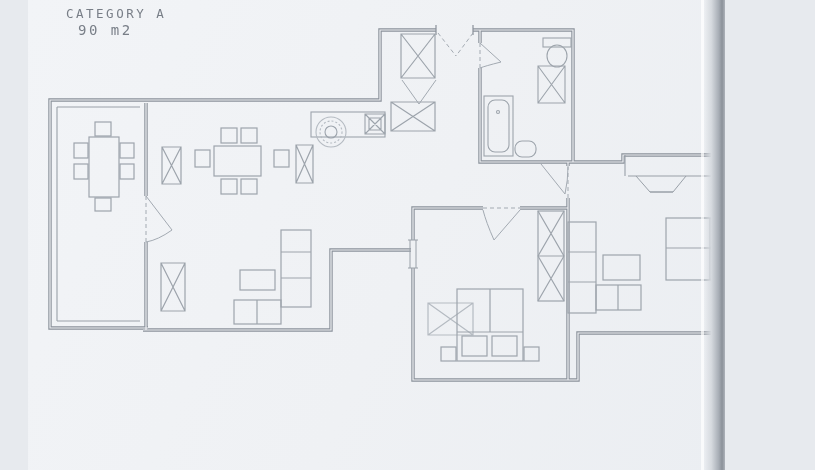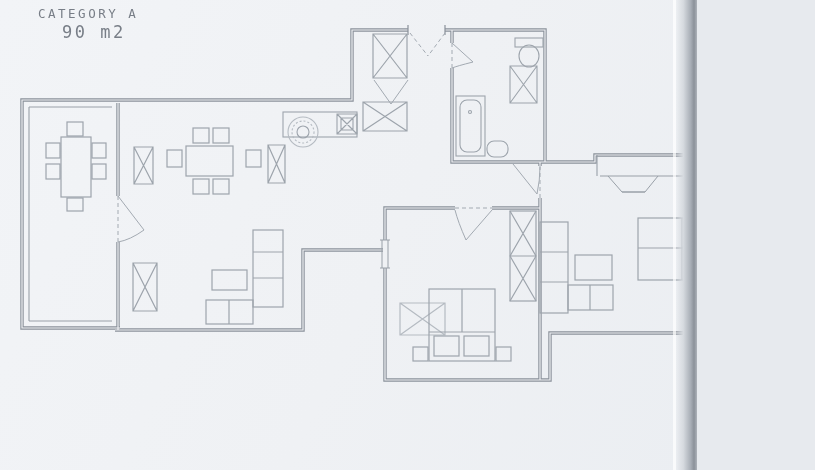--- a/index.html
+++ b/index.html
@@ -1,27 +1,28 @@
 <!DOCTYPE html>
 <html><head>
 <meta charset="utf-8">
 <style>
   html,body{margin:0;padding:0;background:#e7eaee;}
   .page{
     position:relative;width:697px;height:470px;overflow:hidden;
     background:linear-gradient(115deg,#f2f4f7 0%,#eff1f4 55%,#ebeef2 100%);
     font-family:"DejaVu Sans Mono","Liberation Mono",monospace;
+    margin-left:28px;
   }
   .title-line1{
     position:absolute;left:38px;top:6px;
     font-size:12.5px;letter-spacing:2.5px;color:#787e87;white-space:pre;
   }
   .title-line2{
-    position:absolute;left:62px;top:22px;
-    font-size:17px;letter-spacing:2.5px;color:#787e87;white-space:pre;
+    position:absolute;left:50px;top:22px;
+    font-size:14px;letter-spacing:2.5px;color:#787e87;white-space:pre;
   }
   .plan-svg{position:absolute;left:0;top:0;}
   .scan-highlight{
     position:absolute;top:0;right:21px;width:3px;height:100%;
     background:rgba(255,255,255,0.7);
   }
   .scan-edge{
     position:absolute;top:0;right:0;width:21px;height:100%;
     background:linear-gradient(90deg, rgba(216,220,225,0) 0%, #d6dadf 35%, #a8aeb6 70%, #8b9199 86%, #aeb3ba 100%);
   }

